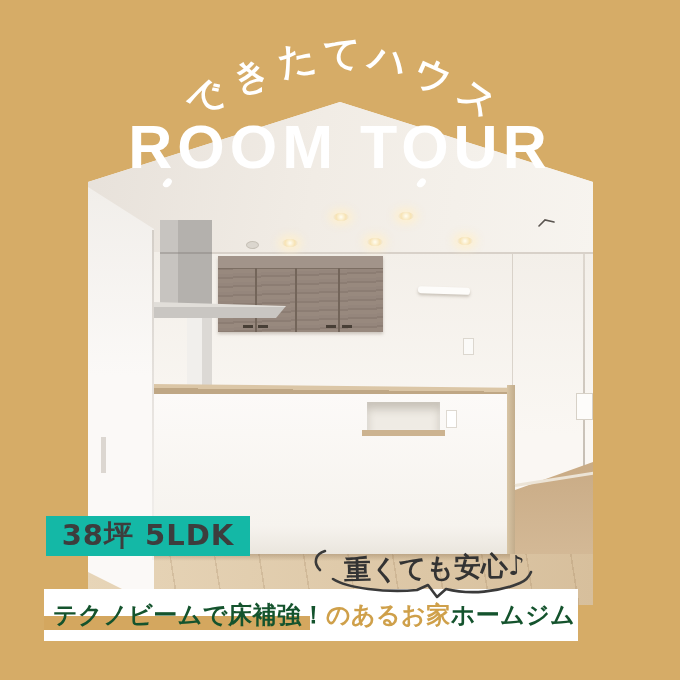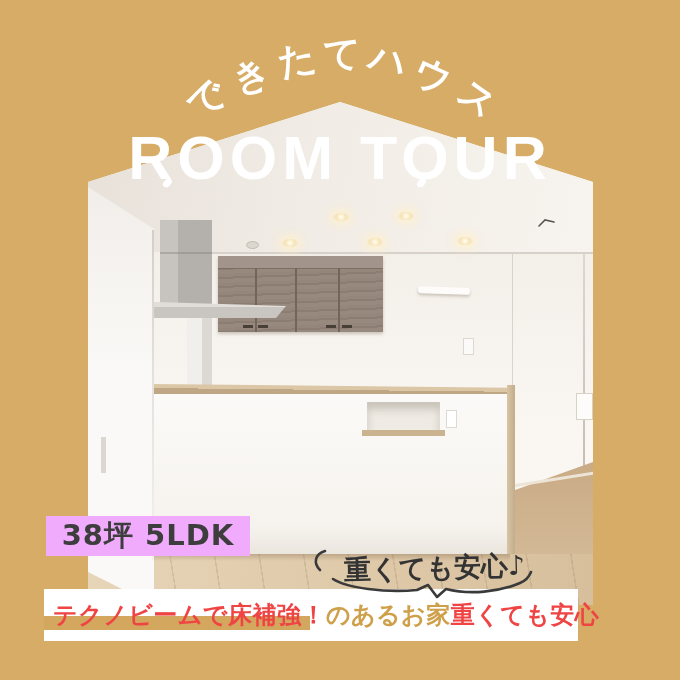--- a/index.html
+++ b/index.html
@@ -11,21 +11,21 @@
   .abs{position:absolute;}
 
   
   .arc-char{
     position:absolute;width:44px;text-align:center;
     font-size:37px;font-weight:bold;color:#ffffff;line-height:1;
   }
 
   
   .title{
-    position:absolute;left:0;top:128px;width:680px;text-align:center;
+    position:absolute;left:0;top:117px;width:680px;text-align:center;
     font-size:61px;font-weight:800;color:#ffffff;letter-spacing:5px;
     font-family:"Liberation Sans","DejaVu Sans",sans-serif;z-index:6;
     line-height:1;
   }
   .o-tail{
     position:absolute;width:7px;height:10px;background:#ffffff;
     border-radius:50% 50% 60% 40%;transform:rotate(38deg);z-index:7;
   }
 
   
@@ -98,40 +98,40 @@
 
   .left-wall{left:0;top:85px;width:66px;height:418px;
     clip-path:polygon(0 0,66px 42px,66px 418px,0 385px);
     background:linear-gradient(180deg,#f1eeea,#fbf9f7 45%);}
   .left-wall-edge{left:64px;top:128px;width:2px;height:330px;
     background:linear-gradient(180deg,rgba(160,150,138,.38),rgba(160,150,138,.08));}
   .left-outlet{left:13px;top:335px;width:5px;height:36px;background:#dcd7d1;}
 
   
   .badge{
-    position:absolute;left:46px;top:516px;width:204px;height:40px;background:#f0abfc;
+    position:absolute;left:46px;top:516px;width:204px;height:40px;background:#14b8a6;
     display:flex;align-items:center;justify-content:center;z-index:8;
     font-size:29px;font-weight:bold;color:#3d3d3d;letter-spacing:1px;white-space:nowrap;
   }
   .callout{
     position:absolute;left:344px;top:550px;z-index:9;
     font-size:27px;font-weight:bold;color:#333333;white-space:nowrap;
     transform:rotate(-1.5deg);
   }
   .callout-swoosh{position:absolute;left:303px;top:540px;width:240px;height:65px;z-index:9;}
 
   .caption{
     position:absolute;left:44px;top:589px;width:534px;height:52px;background:#ffffff;z-index:8;
   }
   .caption-bar{position:absolute;left:0;top:27px;width:266px;height:14px;background:#d4a75f;}
   .caption-text{
     position:absolute;left:9px;top:12px;font-size:24px;font-weight:bold;
     white-space:nowrap;letter-spacing:.5px;line-height:1.2;
   }
-  .cap-dark{color:#ef4444;}
+  .cap-dark{color:#14532d;}
   .cap-gold{color:#cfa04a;}
 </style>
 </head>
 <body>
 
 <div class="abs" id="arc-label" aria-label="">
     <span class="arc-char" style="left: 184px; top: 80px; transform: rotate(-36deg);">で</span>
     <span class="arc-char" style="left: 229px; top: 57px; transform: rotate(-24deg);">き</span>
     <span class="arc-char" style="left: 275px; top: 41px; transform: rotate(-12deg);">た</span>
     <span class="arc-char" style="left: 320px; top: 35px; transform: rotate(0deg);">て</span>
@@ -204,15 +204,15 @@
 
 <svg class="callout-swoosh" viewBox="0 0 240 65">
   <path d="M22,11 C12,14 10,23 17,30" stroke="#3a3a3a" stroke-width="2.6" fill="none" stroke-linecap="round"></path>
   <path d="M30,39 C44,48 82,53 114,50 L125,45 L134,57 L143,49 C167,55 196,52 217,43 C222,41 226,37 228,32" stroke="#3a3a3a" stroke-width="2.6" fill="none" stroke-linecap="round" stroke-linejoin="round"></path>
 </svg>
 <div class="callout">重くても安心♪</div>
 
 <div class="caption">
   <div class="caption-bar"></div>
   <div class="caption-text">
-    <span class="cap-dark">テクノビームで床補強！</span><span class="cap-gold">のあるお家</span><span class="cap-dark">重くても安心</span>
+    <span class="cap-dark">テクノビームで床補強！</span><span class="cap-gold">のあるお家</span><span class="cap-dark">ホームジム</span>
   </div>
 </div>
 
 </body></html>

